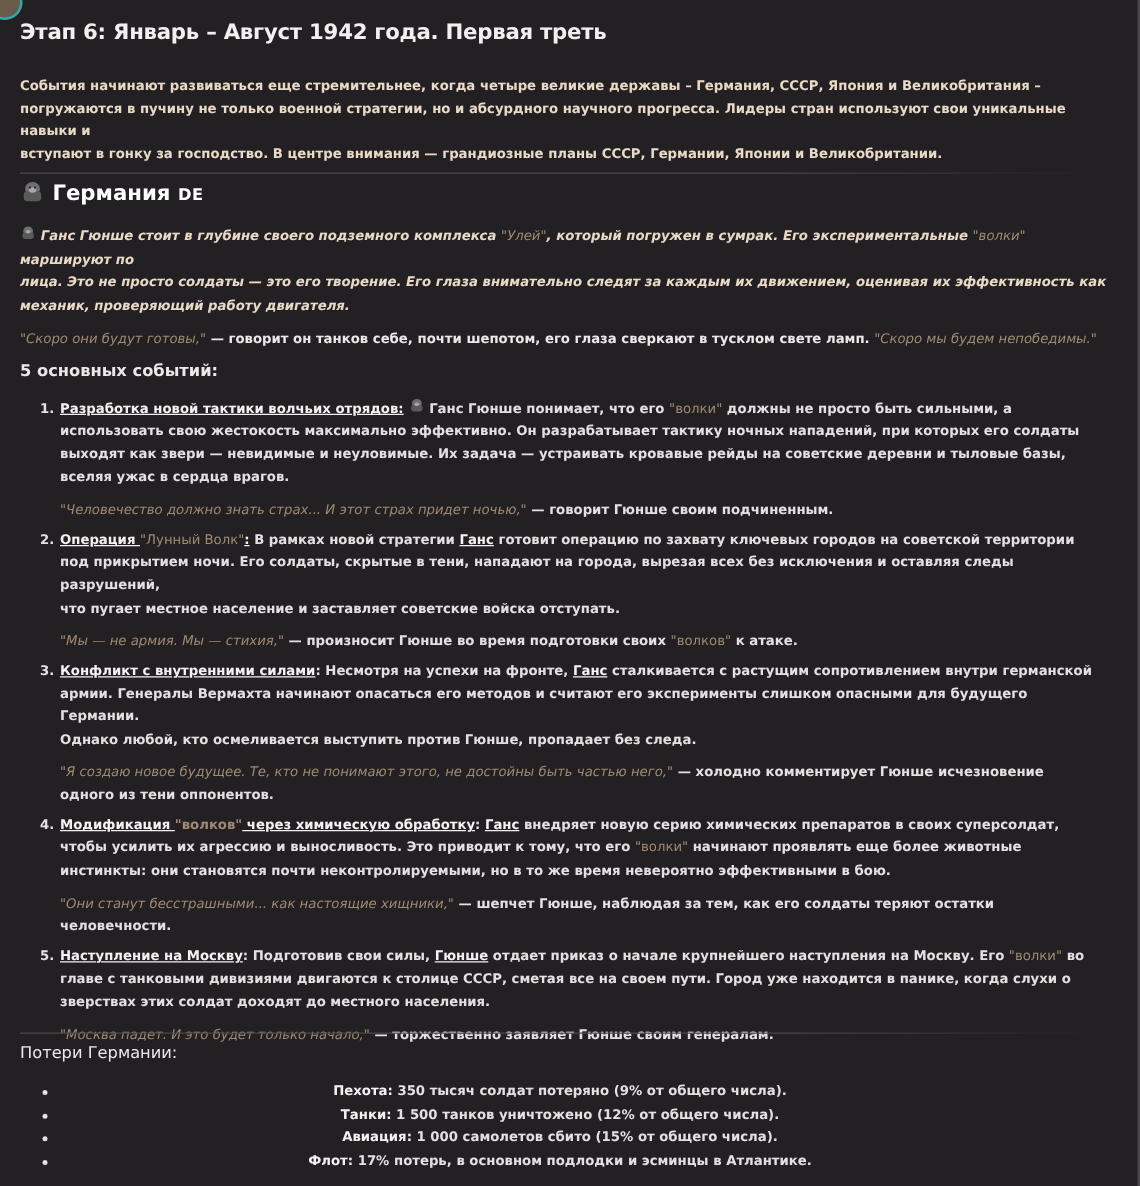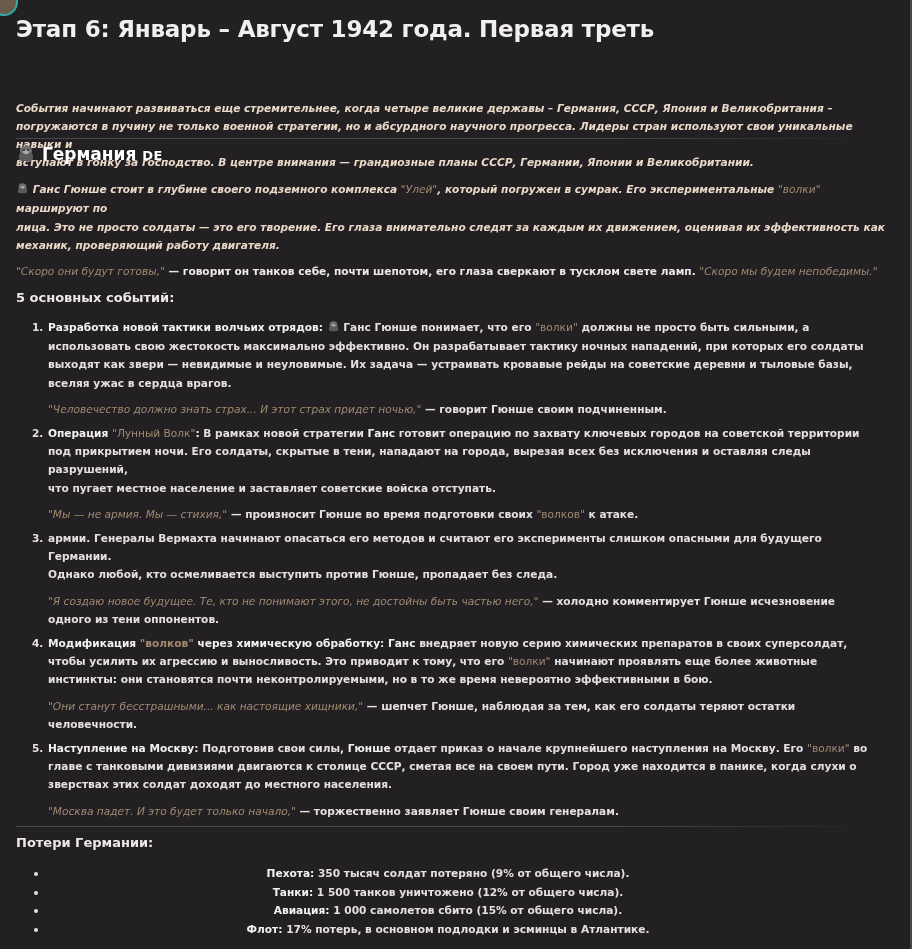--- a/index.html
+++ b/index.html
@@ -13,28 +13,27 @@
   .avatar {
     position:absolute; left:-10px; top:-12px; width:24px; height:24px;
     border-radius:50%; background:#6a5a4a; border:2px solid #3aa;
   }
   .scrollbar {
     position:absolute; right:0; top:0; width:2px; height:949px; background:#4a474b;
   }
   .content { position:absolute; left:16px; top:0; width:870px; }
   h1 {
     margin:0; position:absolute; top:16px; left:0;
-    font-size:23px; font-weight:bold; color:#f2eff1; letter-spacing:-0.2px;
+    font-size:17px; font-weight:bold; color:#f2eff1; letter-spacing:-0.2px;
     white-space:nowrap;
   }
   .intro {
     position:absolute; top:60px; left:0; width:870px;
-    font-style:italic; font-weight:bold; font-size:10.6px; line-height:18px;
+    font-weight:bold; font-size:10.6px; line-height:18px;
     color:#e9d9c6;
-    margin-top:39px;
   }
   .divider {
     position:absolute; left:0; width:860px; height:1px;
     background:linear-gradient(to right, #4a474b 0%, #4a474b 70%, rgba(74,71,75,0) 100%);
   }
   h2 {
     position:absolute; top:144px; left:0; margin:0;
     font-size:17px; font-weight:bold; color:#ffffff; white-space:nowrap;
   }
   h2 .de { font-size:13px; letter-spacing:0.5px; }
@@ -55,24 +54,24 @@
     position:absolute; top:290px; left:0; font-size:13px; font-weight:bold; color:#ece8ea;
   }
   ol.events {
     position:absolute; top:318px; left:0; margin:0; padding:0 0 0 32px; width:840px;
     list-style:none;
   }
   ol.events li {
     position:relative; font-size:10.6px; font-weight:bold; line-height:18.2px; color:#e4e0e2;
   }
   ol.events li .num { position:absolute; left:-16px; top:0; }
-  ol.events li .strong { color:#f4f1f2; }
+  ol.events li .strong { color:#f4f1f2;text-decoration:underline; }
   ol.events li .quote-line { margin-top:6px; }
   .losses-title {
-    position:absolute; top:835px; left:0; font-size:13px; font-weight:bold; color:#ece8ea;
+    position:absolute; top:835px; left:0; font-size:13px; font-weight:normal; color:#ece8ea;
   }
   ul.losses {
     position:absolute; top:864px; left:0; margin:0; padding:0 0 0 32px; list-style:none; width:800px;
   }
   ul.losses li { position:relative; font-size:10.6px; font-weight:bold; line-height:18.5px; color:#e4e0e2;text-align:center; }
   ul.losses li::before {
     content:""; position:absolute; left:-14px; top:8px; width:4px; height:4px; border-radius:50%; background:#e4e0e2;
   }
   ul.losses li .lbl { color:#f4f1f2; }
 </style>
@@ -144,20 +143,21 @@
     <li style="margin-top:4px; margin-bottom:6px;">
       <span class="num">2.</span>
       <div><span class="strong">Операция </span><span class="hl">"Лунный Волк"</span><span class="strong">:</span><span> В рамках новой стратегии </span><span class="strong">Ганс</span><span> готовит операцию по захвату ключевых городов на советской территории</span></div>
       <div>под прикрытием ночи. Его солдаты, скрытые в тени, нападают на города, вырезая всех без исключения и оставляя следы разрушений,</div>
       <div>что пугает местное население и заставляет советские войска отступать.</div>
       <div class="quote-line" style="margin-top:8px;"><span class="q">"Мы — не армия. Мы — стихия,"</span><span> — произносит Гюнше во время подготовки своих </span><span class="hl">"волков"</span><span> к атаке.</span></div>
     </li>
 
     <li style="margin-top:6px; margin-bottom:6px;">
       <span class="num">3.</span>
+      <div><span class="strong">Конфликт с внутренними силами</span><span>: Несмотря на успехи на фронте, </span><span class="strong">Ганс</span><span> сталкивается с растущим сопротивлением внутри германской</span></div>
       <div>армии. Генералы Вермахта начинают опасаться его методов и считают его эксперименты слишком опасными для будущего Германии.</div>
       <div>Однако любой, кто осмеливается выступить против Гюнше, пропадает без следа.</div>
       <div class="quote-line" style="margin-top:8px;"><span class="q">"Я создаю новое будущее. Те, кто не понимают этого, не достойны быть частью него,"</span><span> — холодно комментирует Гюнше исчезновение</span></div>
       <div>одного из тени оппонентов.</div>
     </li>
 
     <li style="margin-top:6px; margin-bottom:6px;">
       <span class="num">4.</span>
       <div><span class="strong">Модификация </span><span class="hlb">"волков"</span><span class="strong"> через химическую обработку</span><span>: </span><span class="strong">Ганс</span><span> внедряет новую серию химических препаратов в своих суперсолдат,</span></div>
       <div><span>чтобы усилить их агрессию и выносливость. Это приводит к тому, что его </span><span class="hl">"волки"</span><span> начинают проявлять еще более животные</span></div>

